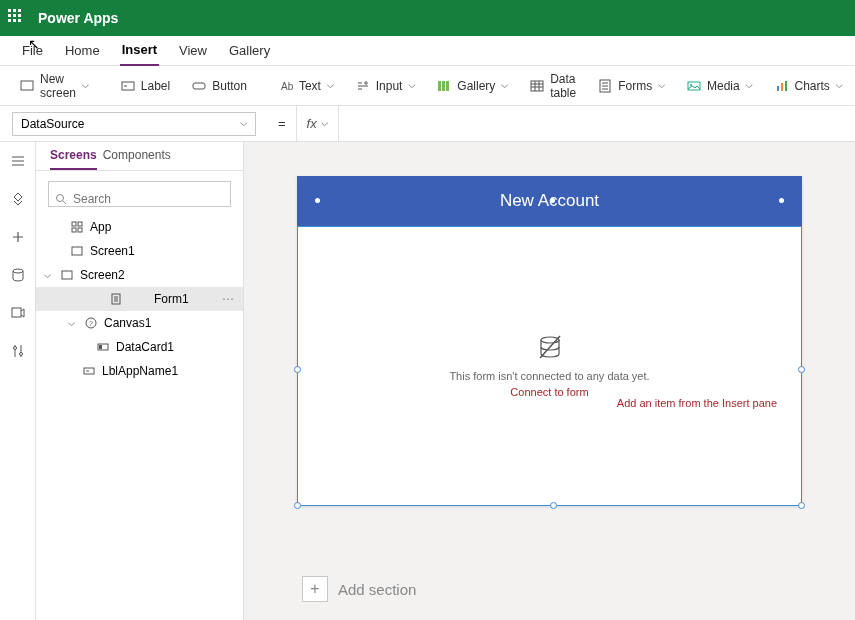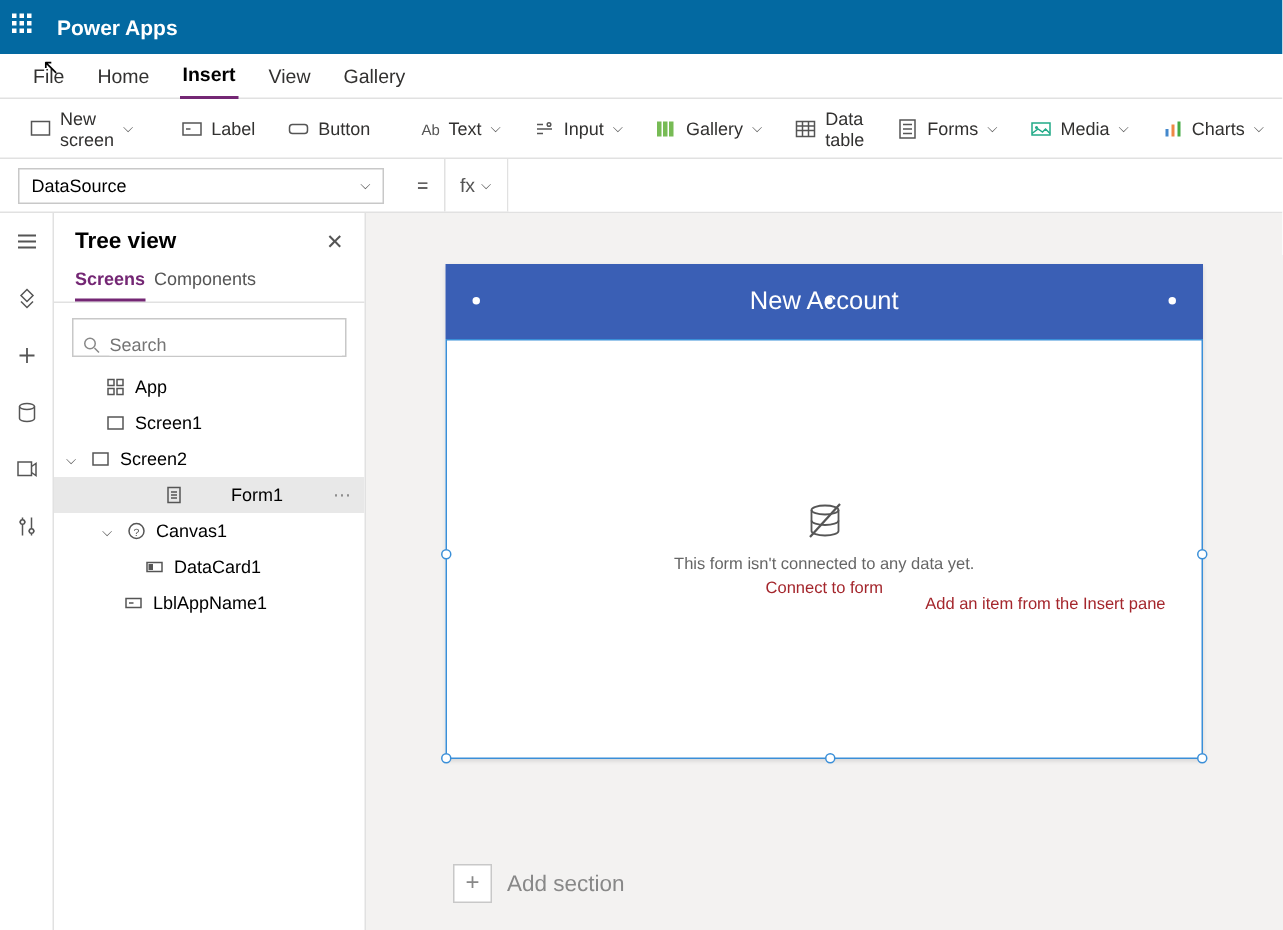--- a/index.html
+++ b/index.html
@@ -1,37 +1,37 @@
 <!DOCTYPE html>
 <html><head>
   <meta charset="utf-8">
   <style>
     * { box-sizing: border-box; margin: 0; padding: 0; font-family: "Segoe UI", -apple-system, sans-serif; }
     body { width: 855px; height: 620px; overflow: hidden; background: #fff; position: relative; }
     
-    .titlebar { height: 36px; background: #0369a1; display: flex; align-items: center; padding: 0 8px; color: #fff; }
+    .titlebar { height: 36px; background: #15803d; display: flex; align-items: center; padding: 0 8px; color: #fff; }
     .waffle { width: 18px; height: 18px; display: grid; grid-template-columns: repeat(3,3px); grid-template-rows: repeat(3,3px); gap: 2px; margin-right: 12px; cursor: pointer; }
     .waffle span { width: 3px; height: 3px; background: #fff; }
     .titlebar-title { font-size: 14px; font-weight: 600; }
     
     .menubar { height: 30px; display: flex; align-items: center; padding: 0 20px; gap: 18px; border-bottom: 1px solid #e1e1e1; font-size: 13px; color: #323130; position: relative; }
     .menubar-item { cursor: pointer; padding: 4px 2px; height: 30px; display: flex; align-items: center; }
     .menubar-item.active { border-bottom: 2px solid #742774; color: #000; font-weight: 600; }
     .cursor-img { position: absolute; left: 28px; top: 0px; font-size: 14px; color: #000; pointer-events: none; }
     
     .ribbon { height: 40px; display: flex; align-items: center; padding: 0 12px; gap: 6px; border-bottom: 1px solid #e1e1e1; font-size: 12px; color: #323130; }
     .ribbon-item { display: flex; align-items: center; gap: 6px; padding: 4px 8px; cursor: pointer; border-radius: 2px; }
     .ribbon-sep { width: 1px; height: 24px; background: #e1e1e1; margin: 0 2px; }
     .chev { font-size: 9px; color: #555; }
     .ric { width: 14px; height: 14px; display: inline-flex; align-items: center; justify-content: center; }
     
     .formula-bar { height: 36px; display: flex; align-items: center; border-bottom: 1px solid #e1e1e1; }
     .fb-select { width: 244px; height: 24px; margin: 0 12px; border: 1px solid #c8c8c8; font-size: 12px; display: flex; align-items: center; padding: 0 8px; justify-content: space-between; cursor: pointer; }
     .fb-eq { padding: 0 10px; font-size: 13px; color: #323130; }
-    .fb-fx { display: flex; align-items: center; gap: 4px; padding: 0 10px; font-size: 13px; color: #555; cursor: pointer; border-left: 1px solid #e1e1e1; border-right: 1px solid #e1e1e1; height: 100%; }
+    .fb-fx { display: flex; align-items: center; gap: 4px; padding: 0 10px; font-style: italic; font-size: 13px; color: #555; cursor: pointer; border-left: 1px solid #e1e1e1; border-right: 1px solid #e1e1e1; height: 100%; }
     .fb-input { flex: 1; height: 100%; border: none; outline: none; padding: 0 8px; font-size: 12px; }
     
     .workspace { display: flex; height: calc(100% - 142px); }
     
     .leftrail { width: 36px; border-right: 1px solid #e1e1e1; display: flex; flex-direction: column; align-items: center; padding-top: 10px; gap: 20px; }
     .leftrail-item { width: 18px; height: 18px; display: flex; align-items: center; justify-content: center; cursor: pointer; color: #555; }
     
     .treepanel { width: 208px; border-right: 1px solid #e1e1e1; display: flex; flex-direction: column; background: #fff; }
     .tree-header { display: flex; align-items: center; justify-content: space-between; padding: 10px 14px 4px; }
     .tree-header h3 { font-size: 15px; font-weight: 600; }
@@ -239,24 +239,20 @@
     <div class="leftrail-item">
         <svg width="16" height="16" viewBox="0 0 16 16">
           <path d="M5 2v12 M11 2v12 M3 5h4 M9 11h4" stroke="#555" fill="none"></path>
           <circle cx="5" cy="5" r="1.5" fill="#fff" stroke="#555"></circle>
           <circle cx="11" cy="11" r="1.5" fill="#fff" stroke="#555"></circle>
         </svg>
       </div>
   </div>
 
   <div class="treepanel">
-    <div class="tree-header">
-      <h3>Tree view</h3>
-      <div class="tree-close">✕</div>
-    </div>
     <div class="tree-tabs">
       <div class="tree-tab active">Screens</div>
       <div class="tree-tab">Components</div>
     </div>
     <div class="tree-search">
       <span class="ric">
           <svg width="12" height="12" viewBox="0 0 12 12">
             <circle cx="5" cy="5" r="3.5" fill="none" stroke="#888"></circle>
             <path d="M8 8 l3 3" stroke="#888"></path>
           </svg>

